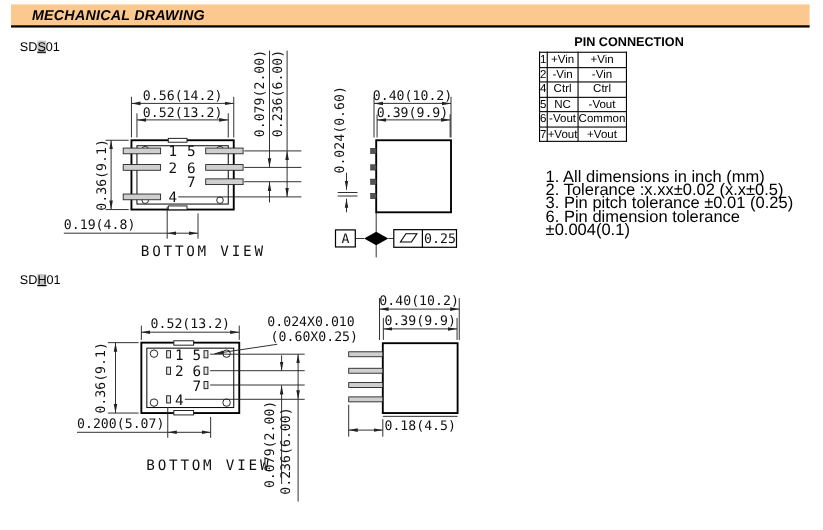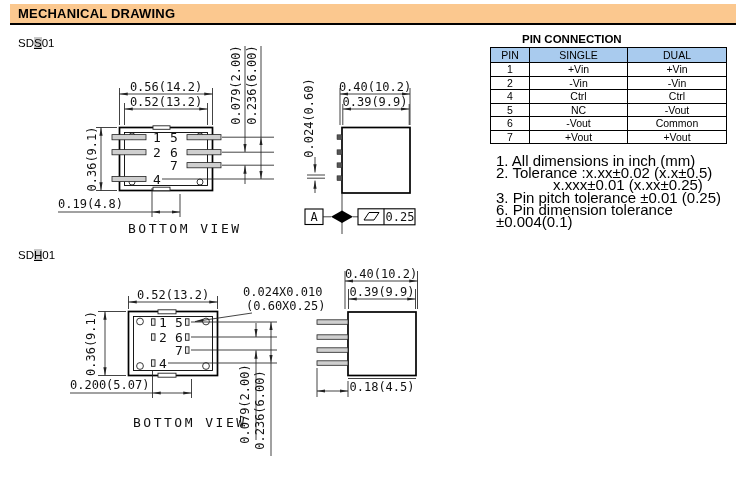--- a/index.html
+++ b/index.html
@@ -1,22 +1,22 @@
 <!DOCTYPE html>
 <html><head>
 <meta charset="utf-8">
 <style>
   html,body{margin:0;padding:0;background:#fff;}
   #page{position:relative;width:748px;height:482px;background:#fff;overflow:hidden;
         font-family:"Liberation Sans",sans-serif;color:#000;}
   
   #hdrbar{position:absolute;left:10px;top:4px;width:726px;height:19px;
           background:#FBC88F;border-bottom:2px solid #000;}
-  #hdrbar .t{font-size:13px;font-weight:bold;line-height:19px;padding-left:8px;
-             letter-spacing:.2px;}
+  #hdrbar .t{font-size:13px;font-weight:bold;line-height:19px;padding-left:19px;
+             letter-spacing:.2px;font-style:italic;}
   
   .model{position:absolute;font-size:11.5px;font-weight:normal;}
   .model .hl{background:#c8c8c8;text-decoration:underline;}
   #m1{left:18px;top:37px;} #m2{left:18px;top:249px;}
   
   #dwg{position:absolute;left:0;top:0;}
   .cad{font-family:"DejaVu Sans Mono",monospace;font-size:12px;fill:#111;}
   .pn{font-family:"DejaVu Sans Mono",monospace;font-size:13px;fill:#111;}
   .cap{font-family:"DejaVu Sans Mono",monospace;font-size:13px;fill:#111;letter-spacing:2.5px;}
   .dl{stroke:#222;stroke-width:.85;fill:none;}
@@ -257,25 +257,20 @@
         <line class="dl" x1="348" y1="381" x2="348" y2="397"></line>
         <line class="dl" x1="317" y1="391" x2="348" y2="391" marker-start="url(#arr)" marker-end="url(#arr)"></line>
       </g>
     </g>
   </svg>
 
   <div id="tblwrap">
     <div id="tbltitle">PIN CONNECTION</div>
     <table>
       <tbody>
-          <tr>
-        <th class="c0">PIN</th>
-        <th class="c1">SINGLE</th>
-        <th class="c2">DUAL</th>
-      </tr>
       <tr>
         <td>1</td>
         <td>+Vin</td>
         <td>+Vin</td>
       </tr>
       <tr>
         <td>2</td>
         <td>-Vin</td>
         <td>-Vin</td>
       </tr>
@@ -299,18 +294,17 @@
         <td>+Vout</td>
         <td>+Vout</td>
       </tr>
     </tbody>
       </table>
   </div>
 
   <div id="notes">
     <div>1. All dimensions in inch (mm)</div>
     <div>2. Tolerance :x.xx±0.02 (x.x±0.5)</div>
-    <div class="indent">x.xxx±0.01 (x.xx±0.25)</div>
     <div>3. Pin pitch tolerance ±0.01 (0.25)</div>
     <div>6. Pin dimension tolerance ±0.004(0.1)</div>
   </div>
 
 </div>
 
 </body></html>

